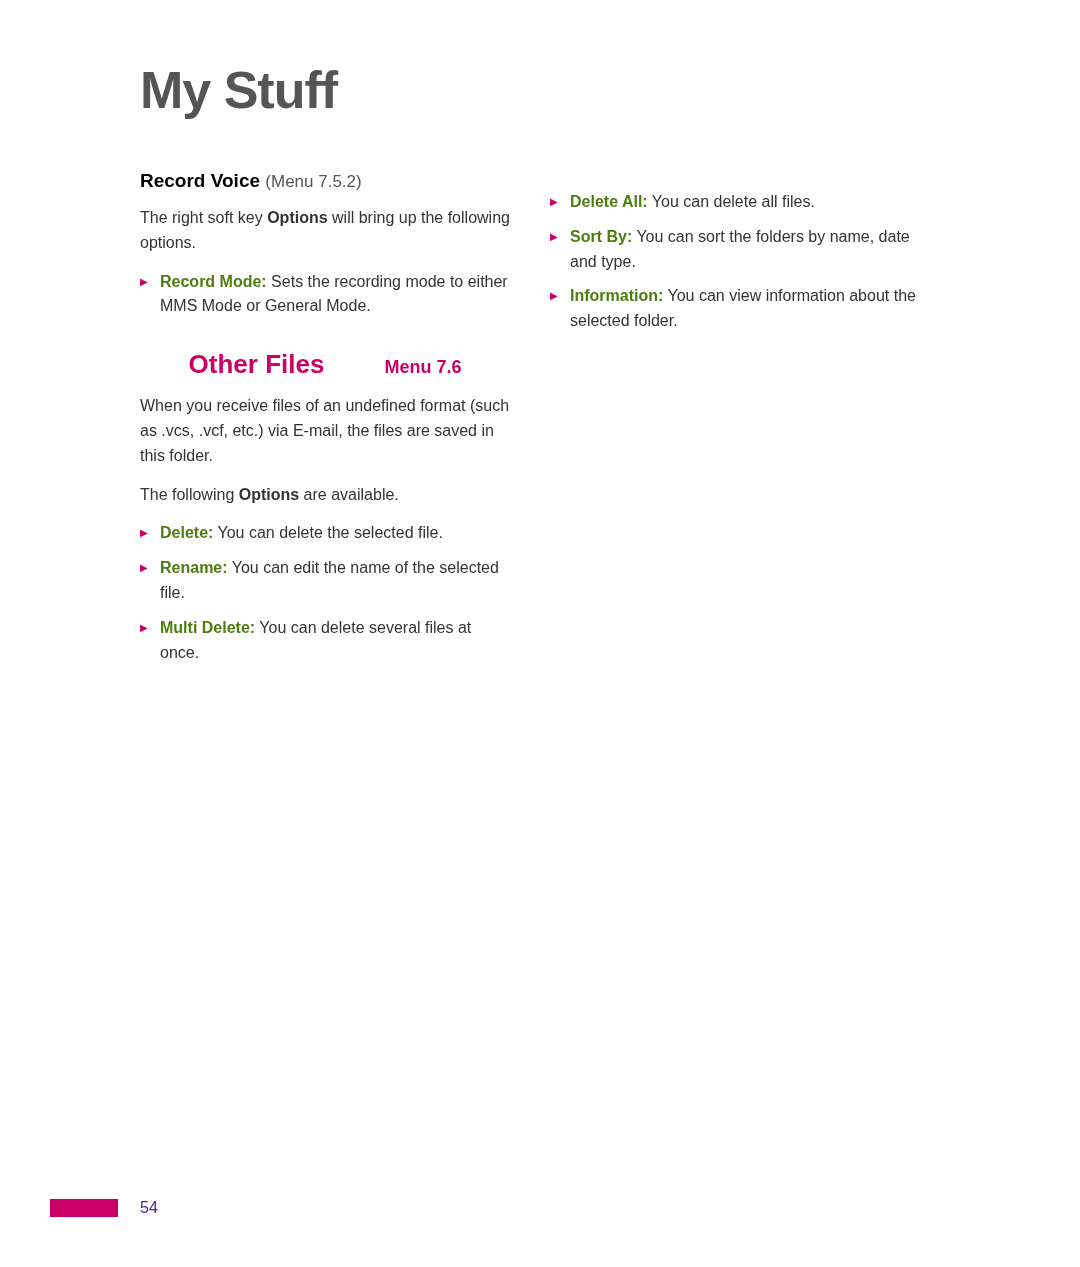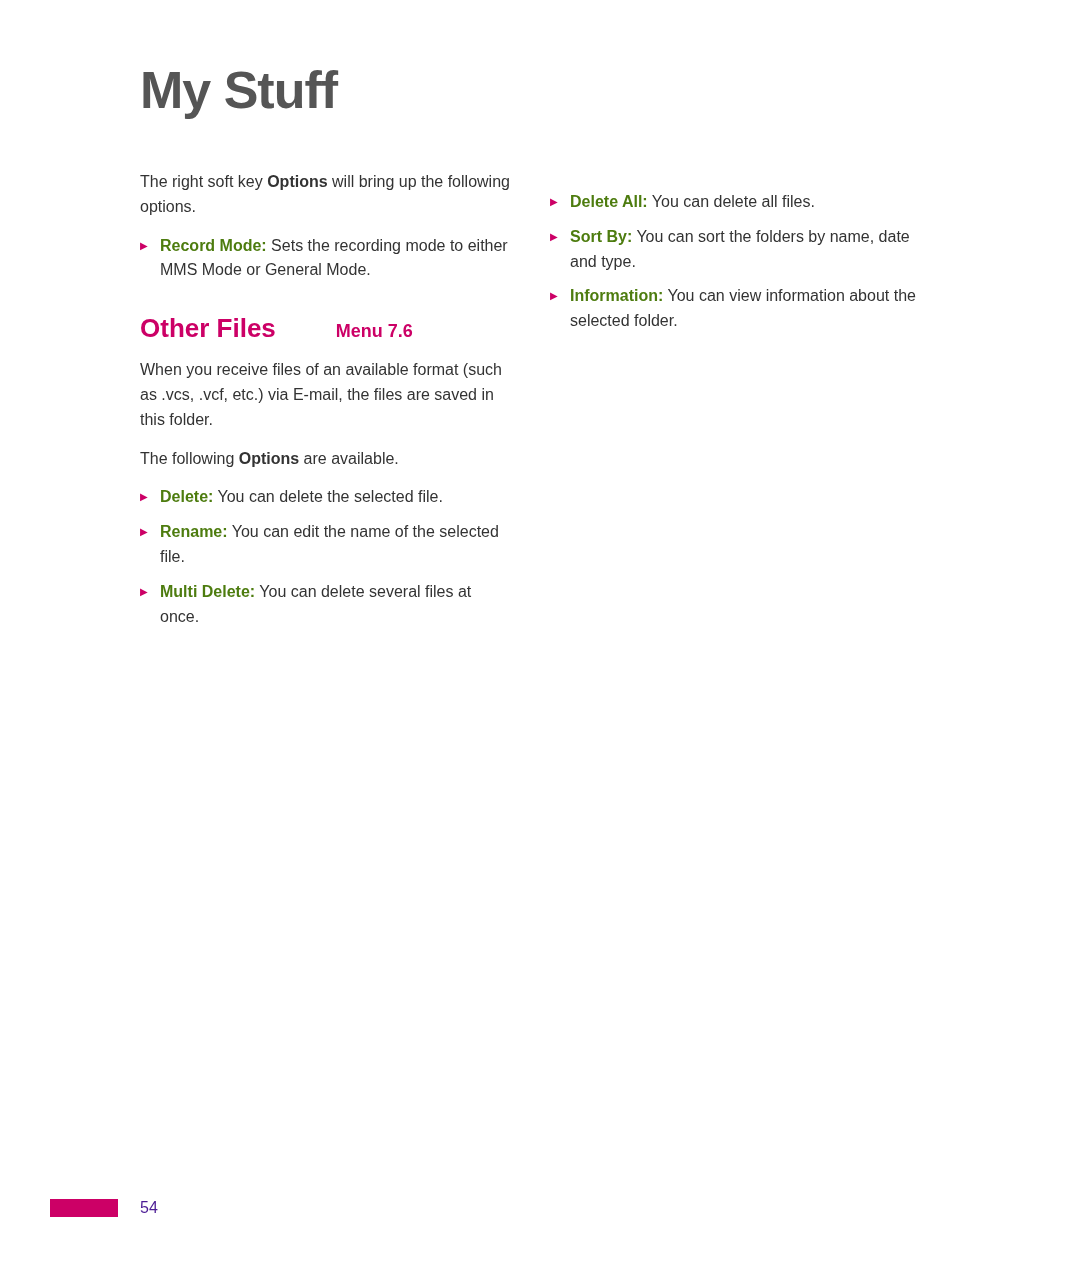--- a/index.html
+++ b/index.html
@@ -98,20 +98,21 @@
 
     .other-files-heading {
       font-size: 26px;
       font-weight: bold;
       color: #cc0066;
       display: flex;
       align-items: baseline;
       gap: 60px;
       margin-bottom: 14px;
       margin-top: 30px;
+      justify-content: center;
     }
 
     .other-files-heading .menu-label {
       font-size: 18px;
       font-weight: bold;
       color: #cc0066;
     }
 
     .page-number {
       position: absolute;
@@ -136,32 +137,36 @@
 
 <div class="page">
 
   <h1 class="page-title">My Stuff</h1>
 
   <div class="two-column">
 
     <div class="left-column">
 
       <div>
+        <div class="section-heading">
+          <span>Record Voice</span>
+          <span class="menu-ref">(Menu 7.5.2)</span>
+        </div>
         <p class="body-text">The right soft key <strong>Options</strong> will bring up the following options.</p>
         <ul class="bullet-list">
           <li><strong>Record Mode:</strong> Sets the recording mode to either MMS Mode or General Mode.</li>
         </ul>
       </div>
 
       <div>
         <div class="other-files-heading">
           <span>Other Files</span>
           <span class="menu-label">Menu 7.6</span>
         </div>
-        <p class="body-text">When you receive files of an available format (such as .vcs, .vcf, etc.) via E-mail, the files are saved in this folder.</p>
+        <p class="body-text">When you receive files of an undefined format (such as .vcs, .vcf, etc.) via E-mail, the files are saved in this folder.</p>
         <p class="body-text">The following <strong>Options</strong> are available.</p>
         <ul class="bullet-list">
           <li><strong>Delete:</strong> You can delete the selected file.</li>
           <li><strong>Rename:</strong> You can edit the name of the selected file.</li>
           <li><strong>Multi Delete:</strong> You can delete several files at once.</li>
         </ul>
       </div>
 
     </div>
 

